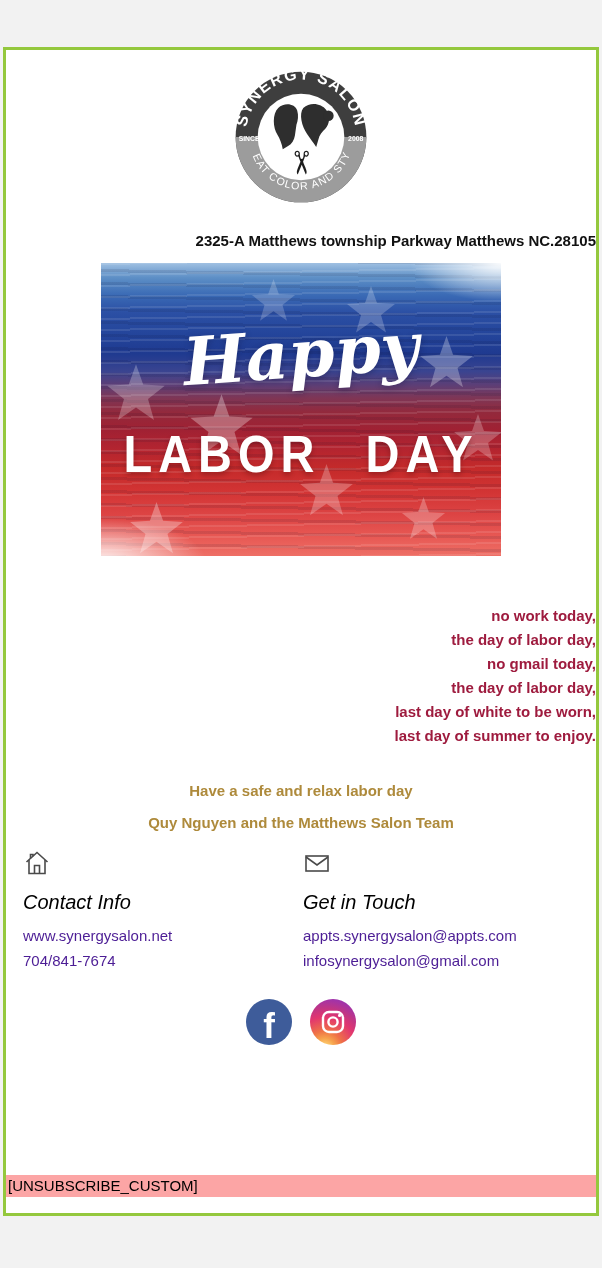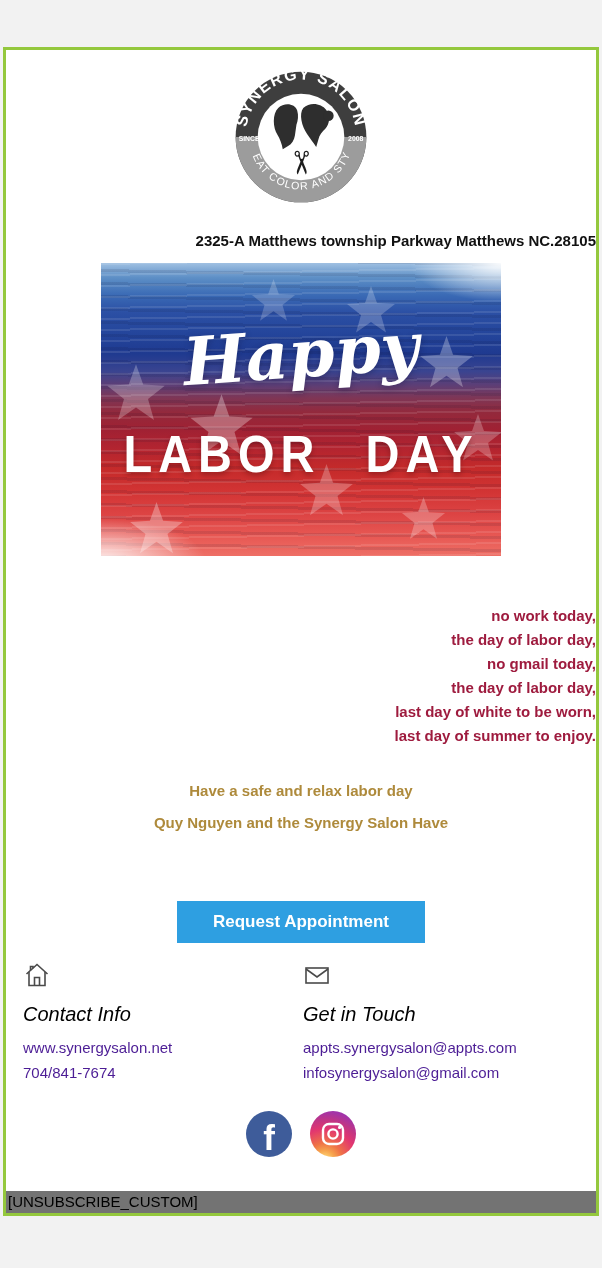--- a/index.html
+++ b/index.html
@@ -144,23 +144,23 @@
   }
   .ig {
     background: radial-gradient(circle at 32% 108%,
       #fed373 6%, #f6a14c 18%, #ef7346 30%, #e2366f 54%,
       #c13584 69%, #a233a8 84%, #8d3bbf 100%);
   }
   .ig svg { position: absolute; left: 0; top: 0; }
   
   .unsub-bar {
     position: absolute;
-    left: 0; right: 0; bottom: 0;
+    left: 0; right: 0; bottom: 16px;
     height: 22px;
-    background: #737373;
+    background: #fca5a5;
     font-size: 15px;
     line-height: 22px;
     color: #000;
     padding-left: 2px;
   }
   .unsub-bar span { cursor: pointer; }
 </style>
 </head>
 <body>
 
@@ -217,25 +217,22 @@
   <div class="poem">
     <div>no work today,</div>
     <div>the day of labor day,</div>
     <div>no gmail today,</div>
     <div>the day of labor day,</div>
     <div>last day of white to be worn,</div>
     <div>last day of summer to enjoy.</div>
   </div>
 
   <div class="signoff signoff-1">Have a safe and relax labor day</div>
-  <div class="signoff signoff-2">Quy Nguyen and the Synergy Salon Have</div>
-
-  <div class="cta-wrap">
-    <button class="cta-button">Request Appointment</button>
-  </div>
+  <div class="signoff signoff-2">Quy Nguyen and the Matthews Salon Team</div>
+
 
   <div class="footer-grid">
     <div class="fcol-left">
       <div class="ficon">
         <svg width="28" height="28" viewBox="0 0 28 28">
           <path d="M3.5 13 L14 3.5 L24.5 13"></path>
           <path d="M6 11 V24.5 H22 V11"></path>
           <path d="M11.5 24.5 V16.5 H16.5 V24.5"></path>
           <path d="M7.5 9.5 V5.5 H10 V7.3"></path>
         </svg>

